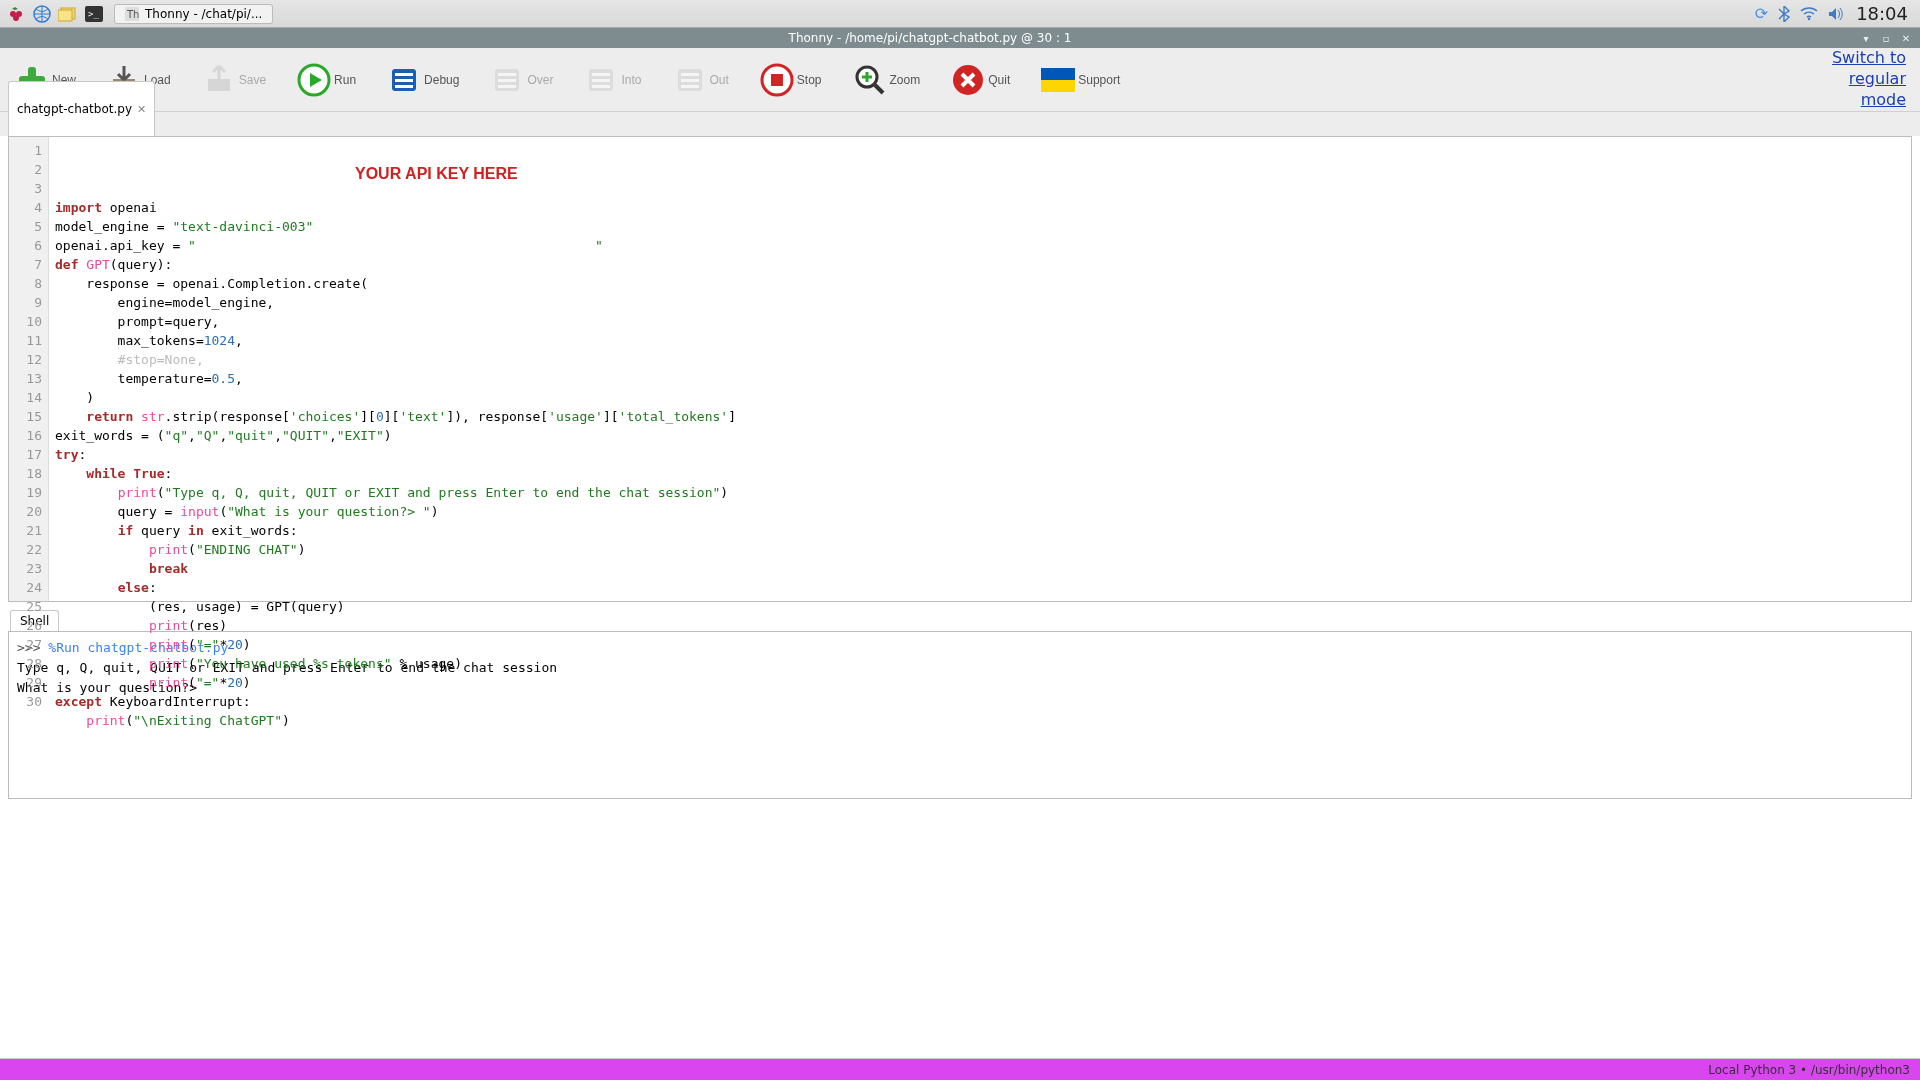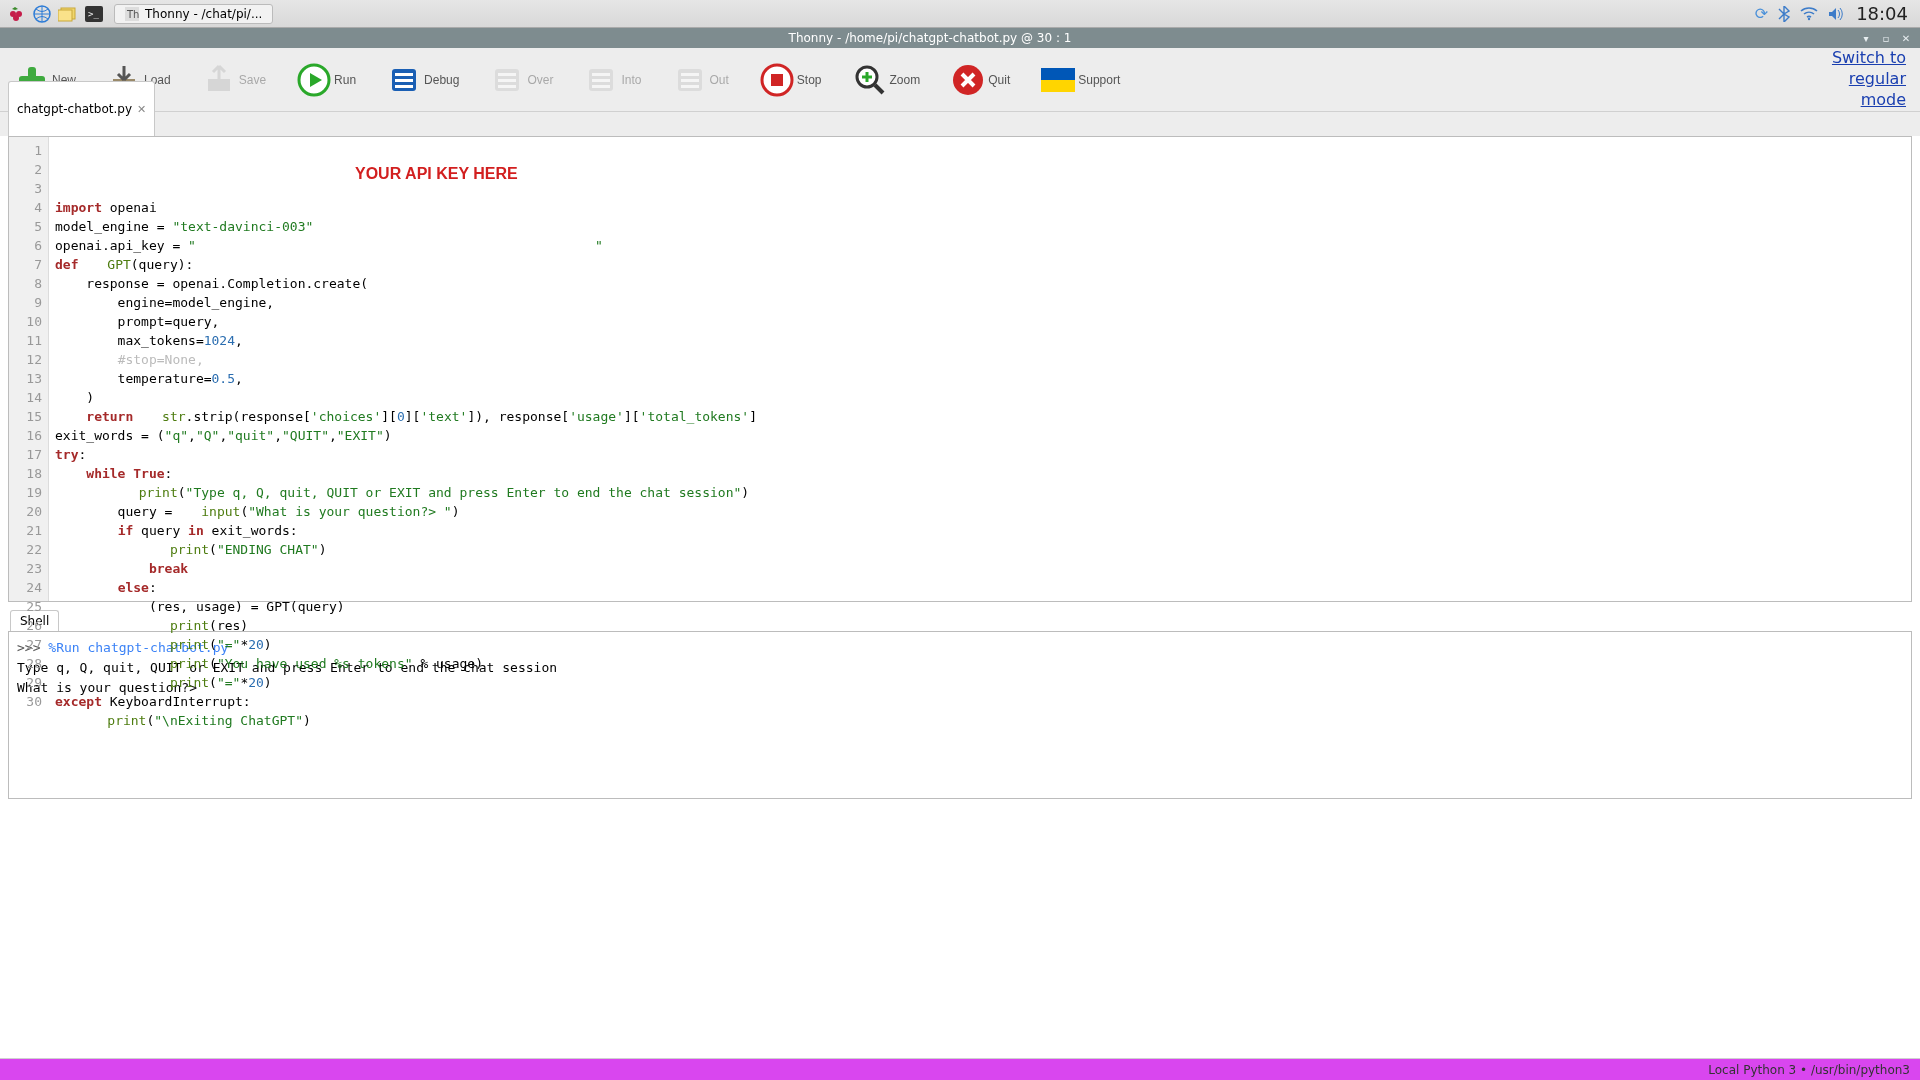--- a/index.html
+++ b/index.html
@@ -30,21 +30,21 @@
 
 .tabrow { height:24px; display:flex; align-items:flex-end; padding-left:8px; background:#ededed; }
 .file-tab { background:#fff; border:1px solid #c8c8c8; border-bottom:none; border-radius:3px 3px 0 0; padding:20px 8px; font-size:12px; display:flex; align-items:center; gap:5px; }
 .file-tab .close-x { color:#888; font-size:11px; }
 
 
 .editor-wrap { margin:0 8px; border:1px solid #bcbcbc; height:466px; display:flex; background:#fff; position:relative; }
 .gutter { width:40px; background:#f0f0f0; border-right:1px solid #dcdcdc; color:#999; font-family:"DejaVu Sans Mono",monospace; font-size:13px; text-align:right; padding:4px 6px 4px 0; line-height:19px; white-space:pre; }
 .code { flex:1; font-family:"DejaVu Sans Mono",monospace; font-size:13px; line-height:19px; padding:4px 6px; white-space:pre; position:relative; }
 .kw { color:#a52a2a; font-weight:bold; }
-.builtin { color:#4d7c0f;margin-left:21px; }
+.builtin { color:#ec4899; }
 .str { color:#207a20; }
 .num { color:#2a6db0; }
 .cmt { color:#bbb; }
 .api-overlay { position:absolute; left:306px; top:27px; color:#d21f1f; font-weight:bold; font-family:Arial,sans-serif; font-size:16px; }
 
 
 .shell-label { margin:8px 10px 0; }
 .shell-label span { display:inline-block; border:1px solid #c8c8c8; border-bottom:none; border-radius:3px 3px 0 0; padding:3px 9px; background:#fff; font-size:12px; }
 .shell { margin:0 8px; border:1px solid #bcbcbc; height:168px; background:#fff; font-family:"DejaVu Sans Mono",monospace; font-size:13px; padding:6px 8px; line-height:20px; }
 .shell .prompt { color:#555; }

